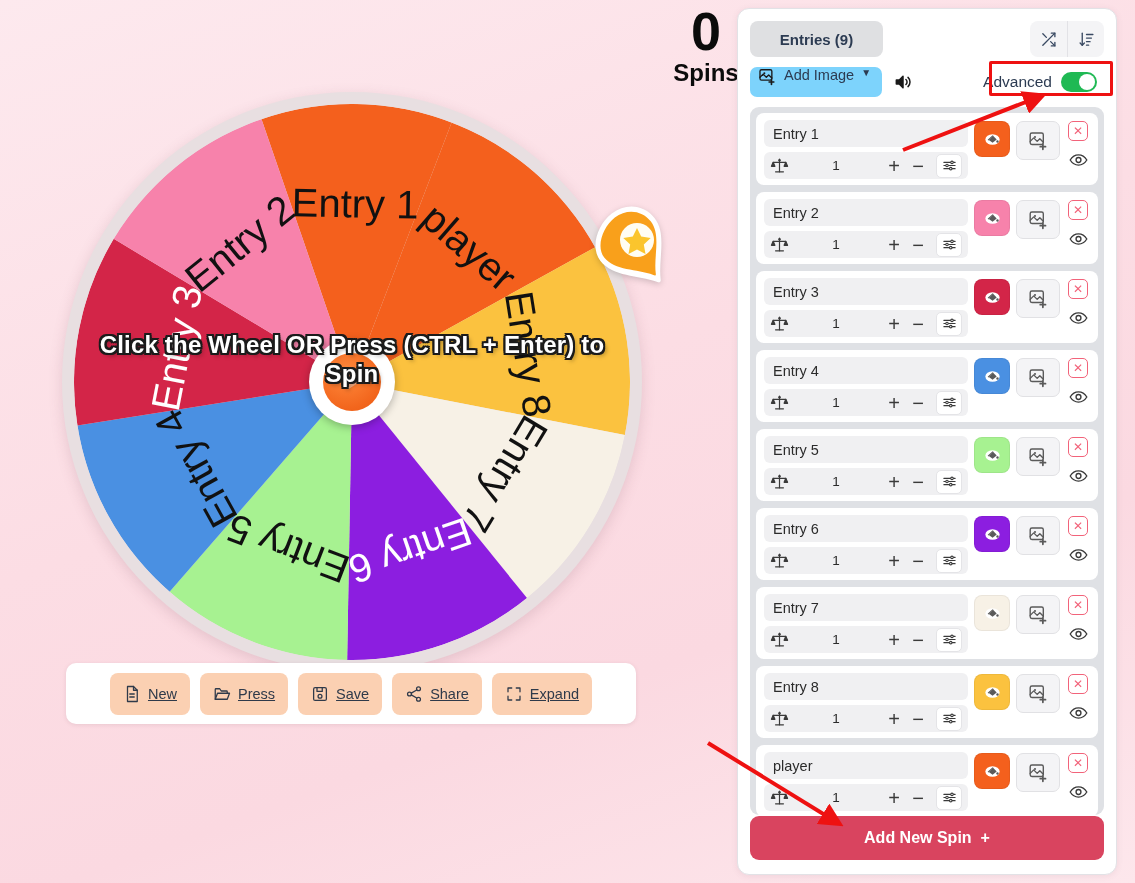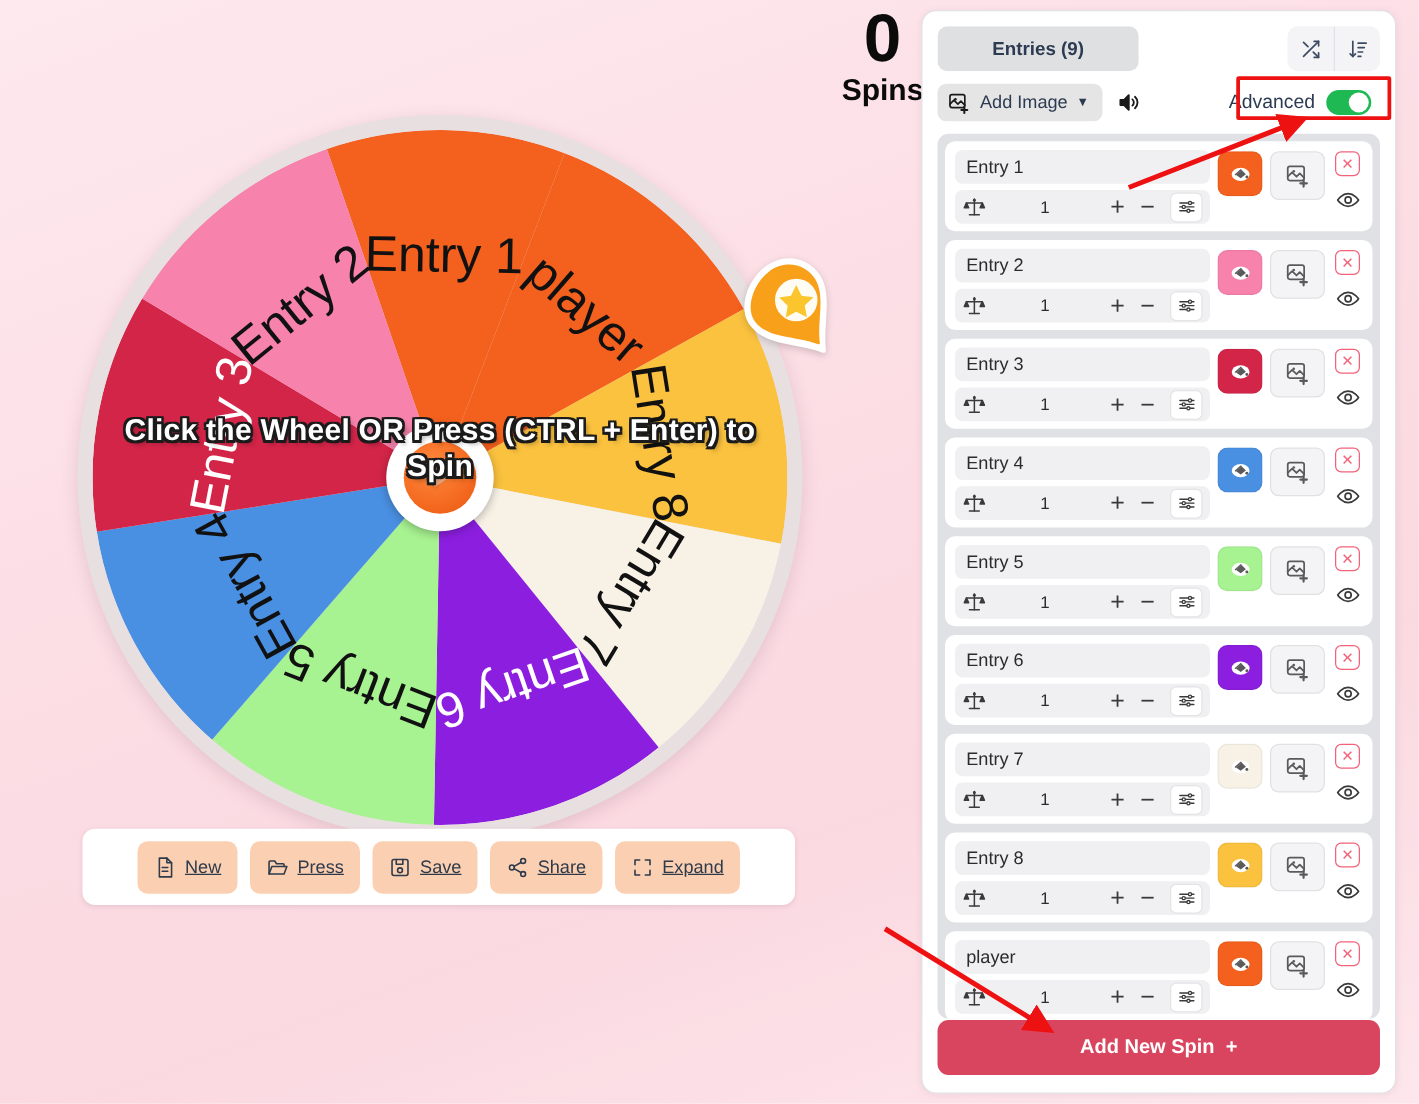--- a/index.html
+++ b/index.html
@@ -104,21 +104,21 @@
     box-shadow: 0 1px 6px rgba(120,80,95,0.10);
     padding: 12px 12px 0 12px;
   }
 
   #panel-top { display: flex; align-items: flex-start; gap: 8px; }
   #tabs {
     display: flex; border-radius: 8px; overflow: hidden;
     background: #f1f1f3; flex: 0 0 auto;
   }
   .tab {
-    width: 161px; height: 36px;
+    width: 133px; height: 36px;
     display: flex; align-items: center; justify-content: center;
     font-size: 15px; color: #2c3b52;
     cursor: pointer; border: none; background: transparent;
     font-family: "Liberation Sans", sans-serif;
   }
   .tab.active { background: #dfe0e2; font-weight: bold; }
 
   #tab-actions {
     margin-left: auto; display: flex; background: #f4f4f6;
     border-radius: 8px; overflow: hidden; flex: 0 0 auto;
@@ -127,22 +127,22 @@
     width: 37px; height: 36px; display: flex; align-items: center; justify-content: center;
     cursor: pointer; border: none; background: transparent;
   }
   .tab-action + .tab-action { border-left: 1px solid #e2e2e6; }
 
   #panel-sub {
     margin-top: 8px; height: 34px;
     display: flex; align-items: center; gap: 9px; position: relative;
   }
   #add-image-btn {
-    display: flex; align-items: center; gap: 7px;
-    background: #e5e5e5; border: none; border-radius: 7px;
+    display: flex; gap: 7px;
+    background: #7dd3fc; border: none; border-radius: 7px;
     height: 30px; padding: 0 11px 0 8px; cursor: pointer;
     color: #2c3b52; font-size: 14.5px;
     font-family: "Liberation Sans", sans-serif;
   }
   #add-image-caret { font-size: 10px; color: #2c3b52; }
   #sound-btn { background: none; border: none; cursor: pointer; display:flex; padding: 2px; }
 
   #advanced-wrap {
     margin-left: auto; display: flex; align-items: center; gap: 9px;
     padding: 3px 7px 3px 9px;

